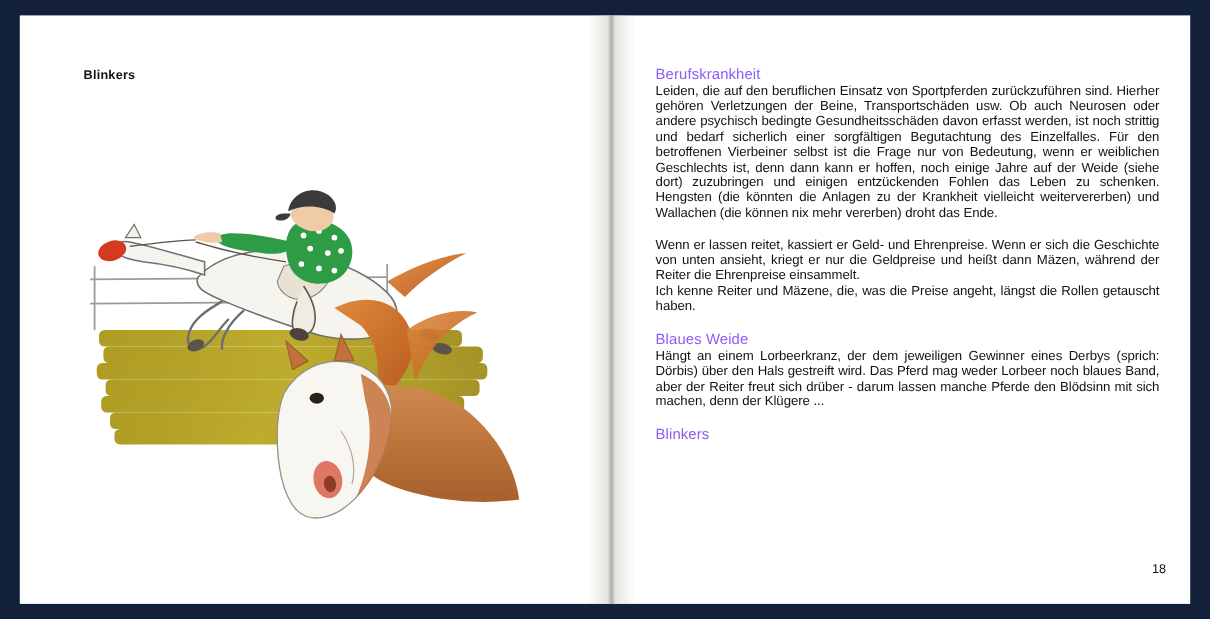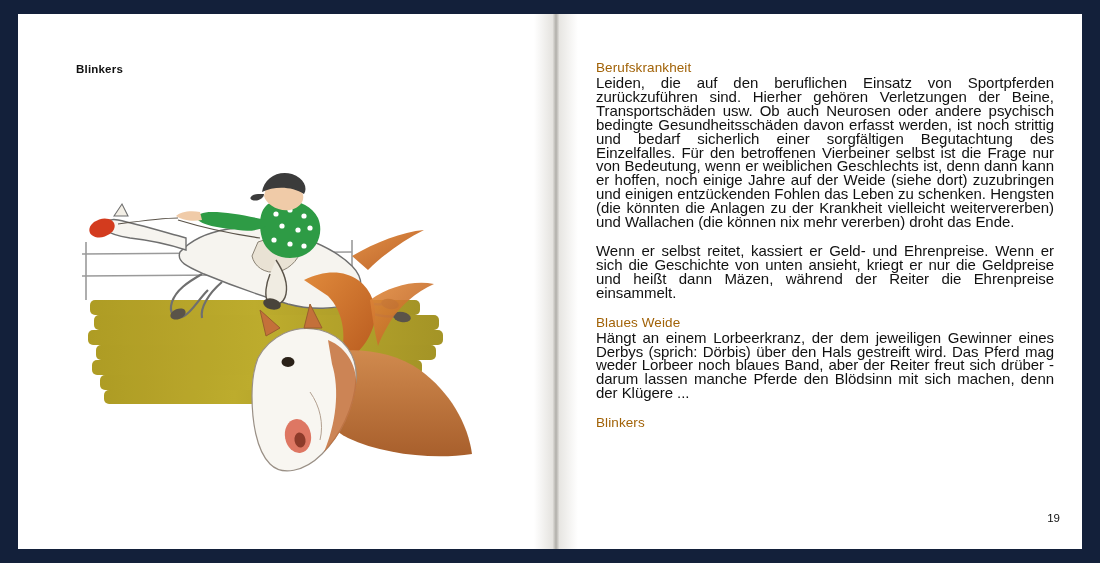--- a/index.html
+++ b/index.html
@@ -89,26 +89,26 @@
     left: 18px;
     top: 46px;
     width: 458px;
   }
   .entry { margin-bottom: 15px; }
   .entry:last-child { margin-bottom: 0; }
   .entry h2 {
     margin: 0 0 1px 0;
     font-size: 13.5px;
     font-weight: normal;
-    color: #a16207;
+    color: #8b5cf6;
     letter-spacing: 0.1px;
   }
   .entry p {
     margin: 0;
-    font-size: 15px;
+    font-size: 12px;
     line-height: 13.9px;
     color: #111;
     text-align: justify;
     letter-spacing: -0.05px;
     hyphens: none;
   }
   .entry p + p { margin-top: 0; }
 
   .folio {
     position: absolute;
@@ -257,32 +257,33 @@
 
     <div class="page-right">
       <div class="col">
 
         <div class="entry">
           <h2>Berufskrankheit</h2>
           <p>Leiden, die auf den beruflichen Einsatz von Sportpferden zurückzuführen sind. Hierher gehören Verletzungen der Beine, Transportschäden usw. Ob auch Neurosen oder andere psychisch bedingte Gesundheitsschäden davon erfasst werden, ist noch strittig und bedarf sicherlich einer sorgfältigen Begutachtung des Einzelfalles. Für den betroffenen Vierbeiner selbst ist die Frage nur von Bedeutung, wenn er weiblichen Geschlechts ist, denn dann kann er hoffen, noch einige Jahre auf der Weide (siehe dort) zuzubringen und einigen entzückenden Fohlen das Leben zu schenken. Hengsten (die könnten die Anlagen zu der Krankheit vielleicht weitervererben) und Wallachen (die können nix mehr vererben) droht das Ende.</p>
         </div>
 
         <div class="entry">
-          <p>Wenn er selbst reitet, kassiert er Geld- und Ehrenpreise. Wenn er sich die Geschichte von unten ansieht, kriegt er nur die Geldpreise und heißt dann Mäzen, während der Reiter die Ehrenpreise einsammelt.</p>
+          <p>Wenn er lassen reitet, kassiert er Geld- und Ehrenpreise. Wenn er sich die Geschichte von unten ansieht, kriegt er nur die Geldpreise und heißt dann Mäzen, während der Reiter die Ehrenpreise einsammelt.</p>
+          <p>Ich kenne Reiter und Mäzene, die, was die Preise angeht, längst die Rollen getauscht haben.</p>
         </div>
 
 
         <div class="entry">
           <h2>Blaues Weide</h2>
           <p>Hängt an einem Lorbeerkranz, der dem jeweiligen Gewinner eines Derbys (sprich: Dörbis) über den Hals gestreift wird. Das Pferd mag weder Lorbeer noch blaues Band, aber der Reiter freut sich drüber - darum lassen manche Pferde den Blödsinn mit sich machen, denn der Klügere ...</p>
         </div>
 
         <div class="entry">
           <h2>Blinkers</h2>
         </div>
 
       </div>
 
-      <div class="folio">19</div>
+      <div class="folio">18</div>
     </div>
 
   </div>
 </div>
 
 </body></html>

